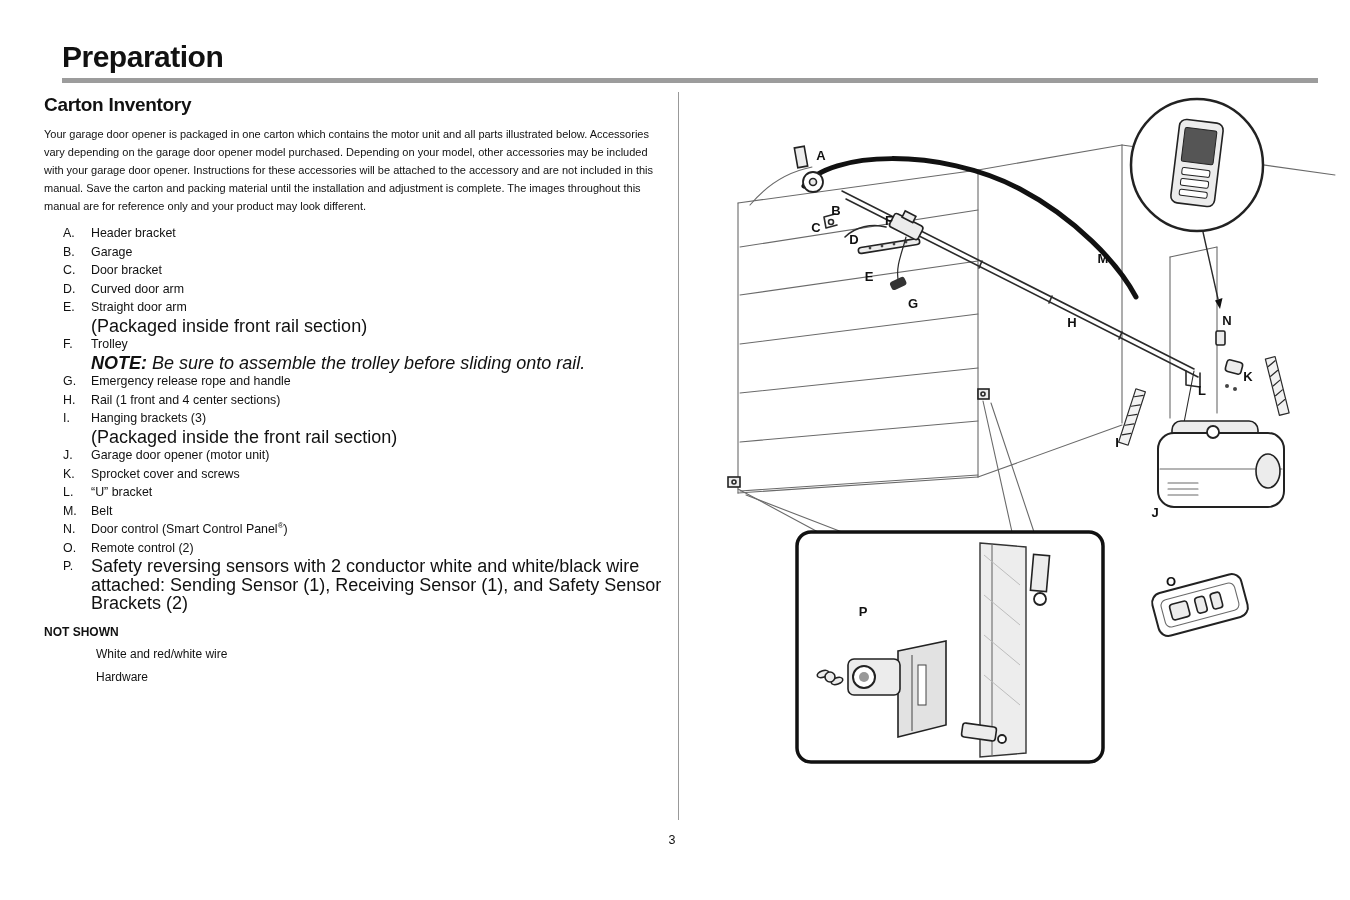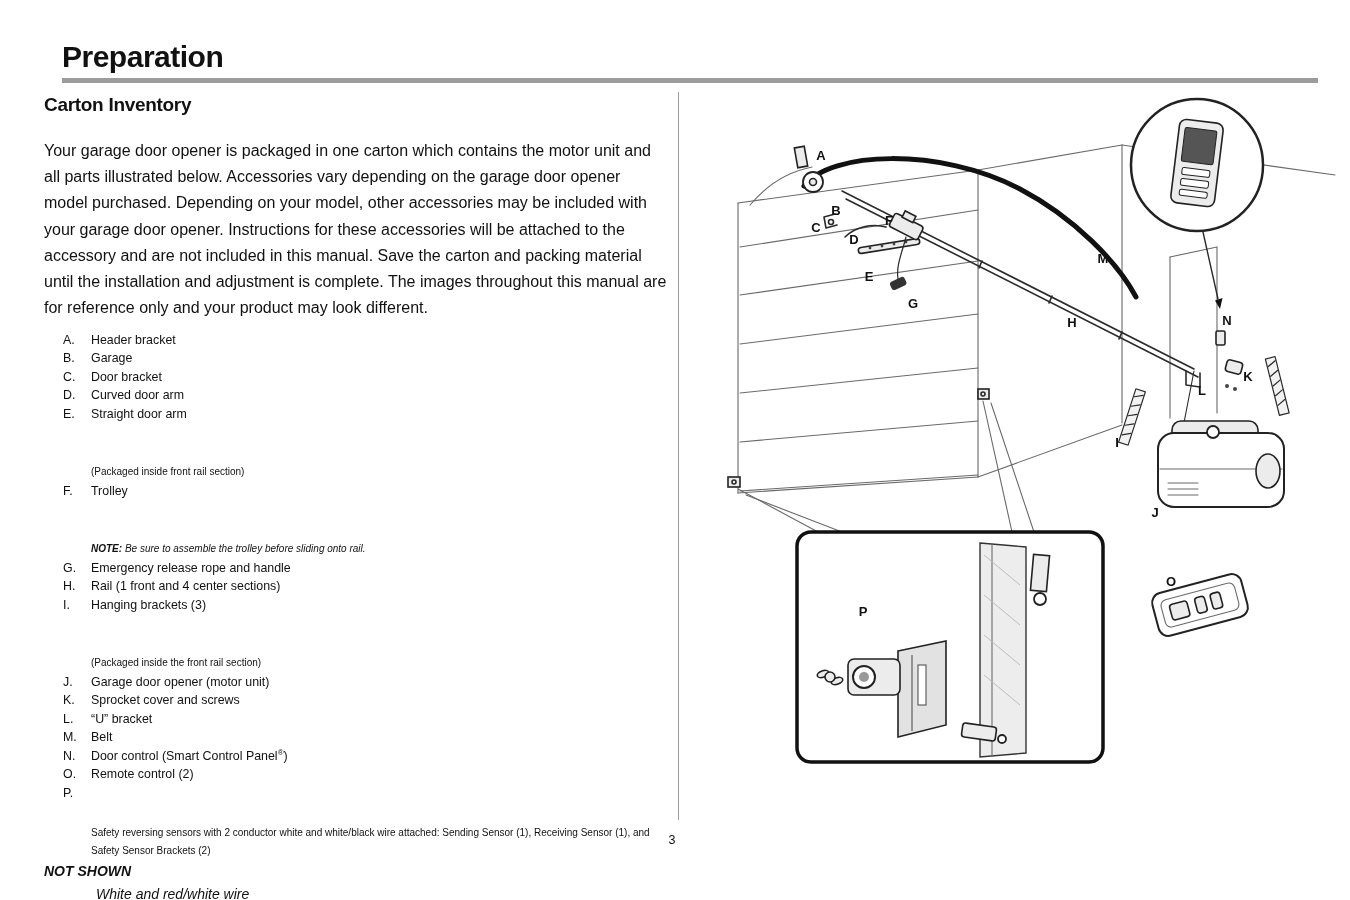--- a/index.html
+++ b/index.html
@@ -5,33 +5,33 @@
   * { margin:0; padding:0; box-sizing:border-box; }
   html,body { width:1350px; height:900px; background:#ffffff; overflow:hidden; }
   body { font-family:"Liberation Sans", sans-serif; color:#111; position:relative; }
 
   .page { position:absolute; inset:0;padding-left:33px; }
 
   .doc-title { position:absolute; left:62px; top:40px; font-size:30px; font-weight:bold; letter-spacing:-0.5px; }
   .title-rule { position:absolute; left:62px; top:78px; width:1256px; height:5px; background:#9c9c9c; }
 
   .left-col { position:absolute; left:44px; top:94px; width:624px; }
-  .section-title { font-size:19px; font-weight:bold; margin-bottom:22px; letter-spacing:-0.3px; }
-  .intro { font-size:16px; line-height:1.64; margin-bottom:9px; }
+  .section-title { font-size:19px; font-weight:bold; margin-bottom:9px; letter-spacing:-0.3px; }
+  .intro { font-size:11px; line-height:1.64; margin-bottom:9px; }
 
   .inv-row { display:flex; font-size:12.4px; line-height:18.5px; }
   .inv-letter { flex:0 0 47px; padding-left:19px; }
   .inv-body { flex:1; }
   .inv-label.b { font-weight:bold; }
-  .inv-note { font-size:10px; line-height:18.5px;margin-top:40px; }
+  .inv-note { font-size:18px; line-height:18.5px; }
   .inv-note.i { font-style:italic; }
   .inv-note .np { font-weight:bold; }
   sup { font-size:8px; vertical-align:super; line-height:0; }
 
-  .not-shown { margin-top:2px; font-size:14px;font-style:italic; }
+  .not-shown { margin-top:12px; font-size:12px; }
   .ns-head { font-weight:bold; }
   .ns-item { margin-left:52px; margin-top:7px; line-height:16px; }
 
   .divider { position:absolute; left:678px; top:92px; width:1px; height:728px; background:#999; }
 
   .diagram { position:absolute; left:680px; top:85px; width:670px; height:745px; }
 
   .page-num { position:absolute; left:0; right:6px; top:833px; text-align:center; font-size:12.5px; }
 
   

